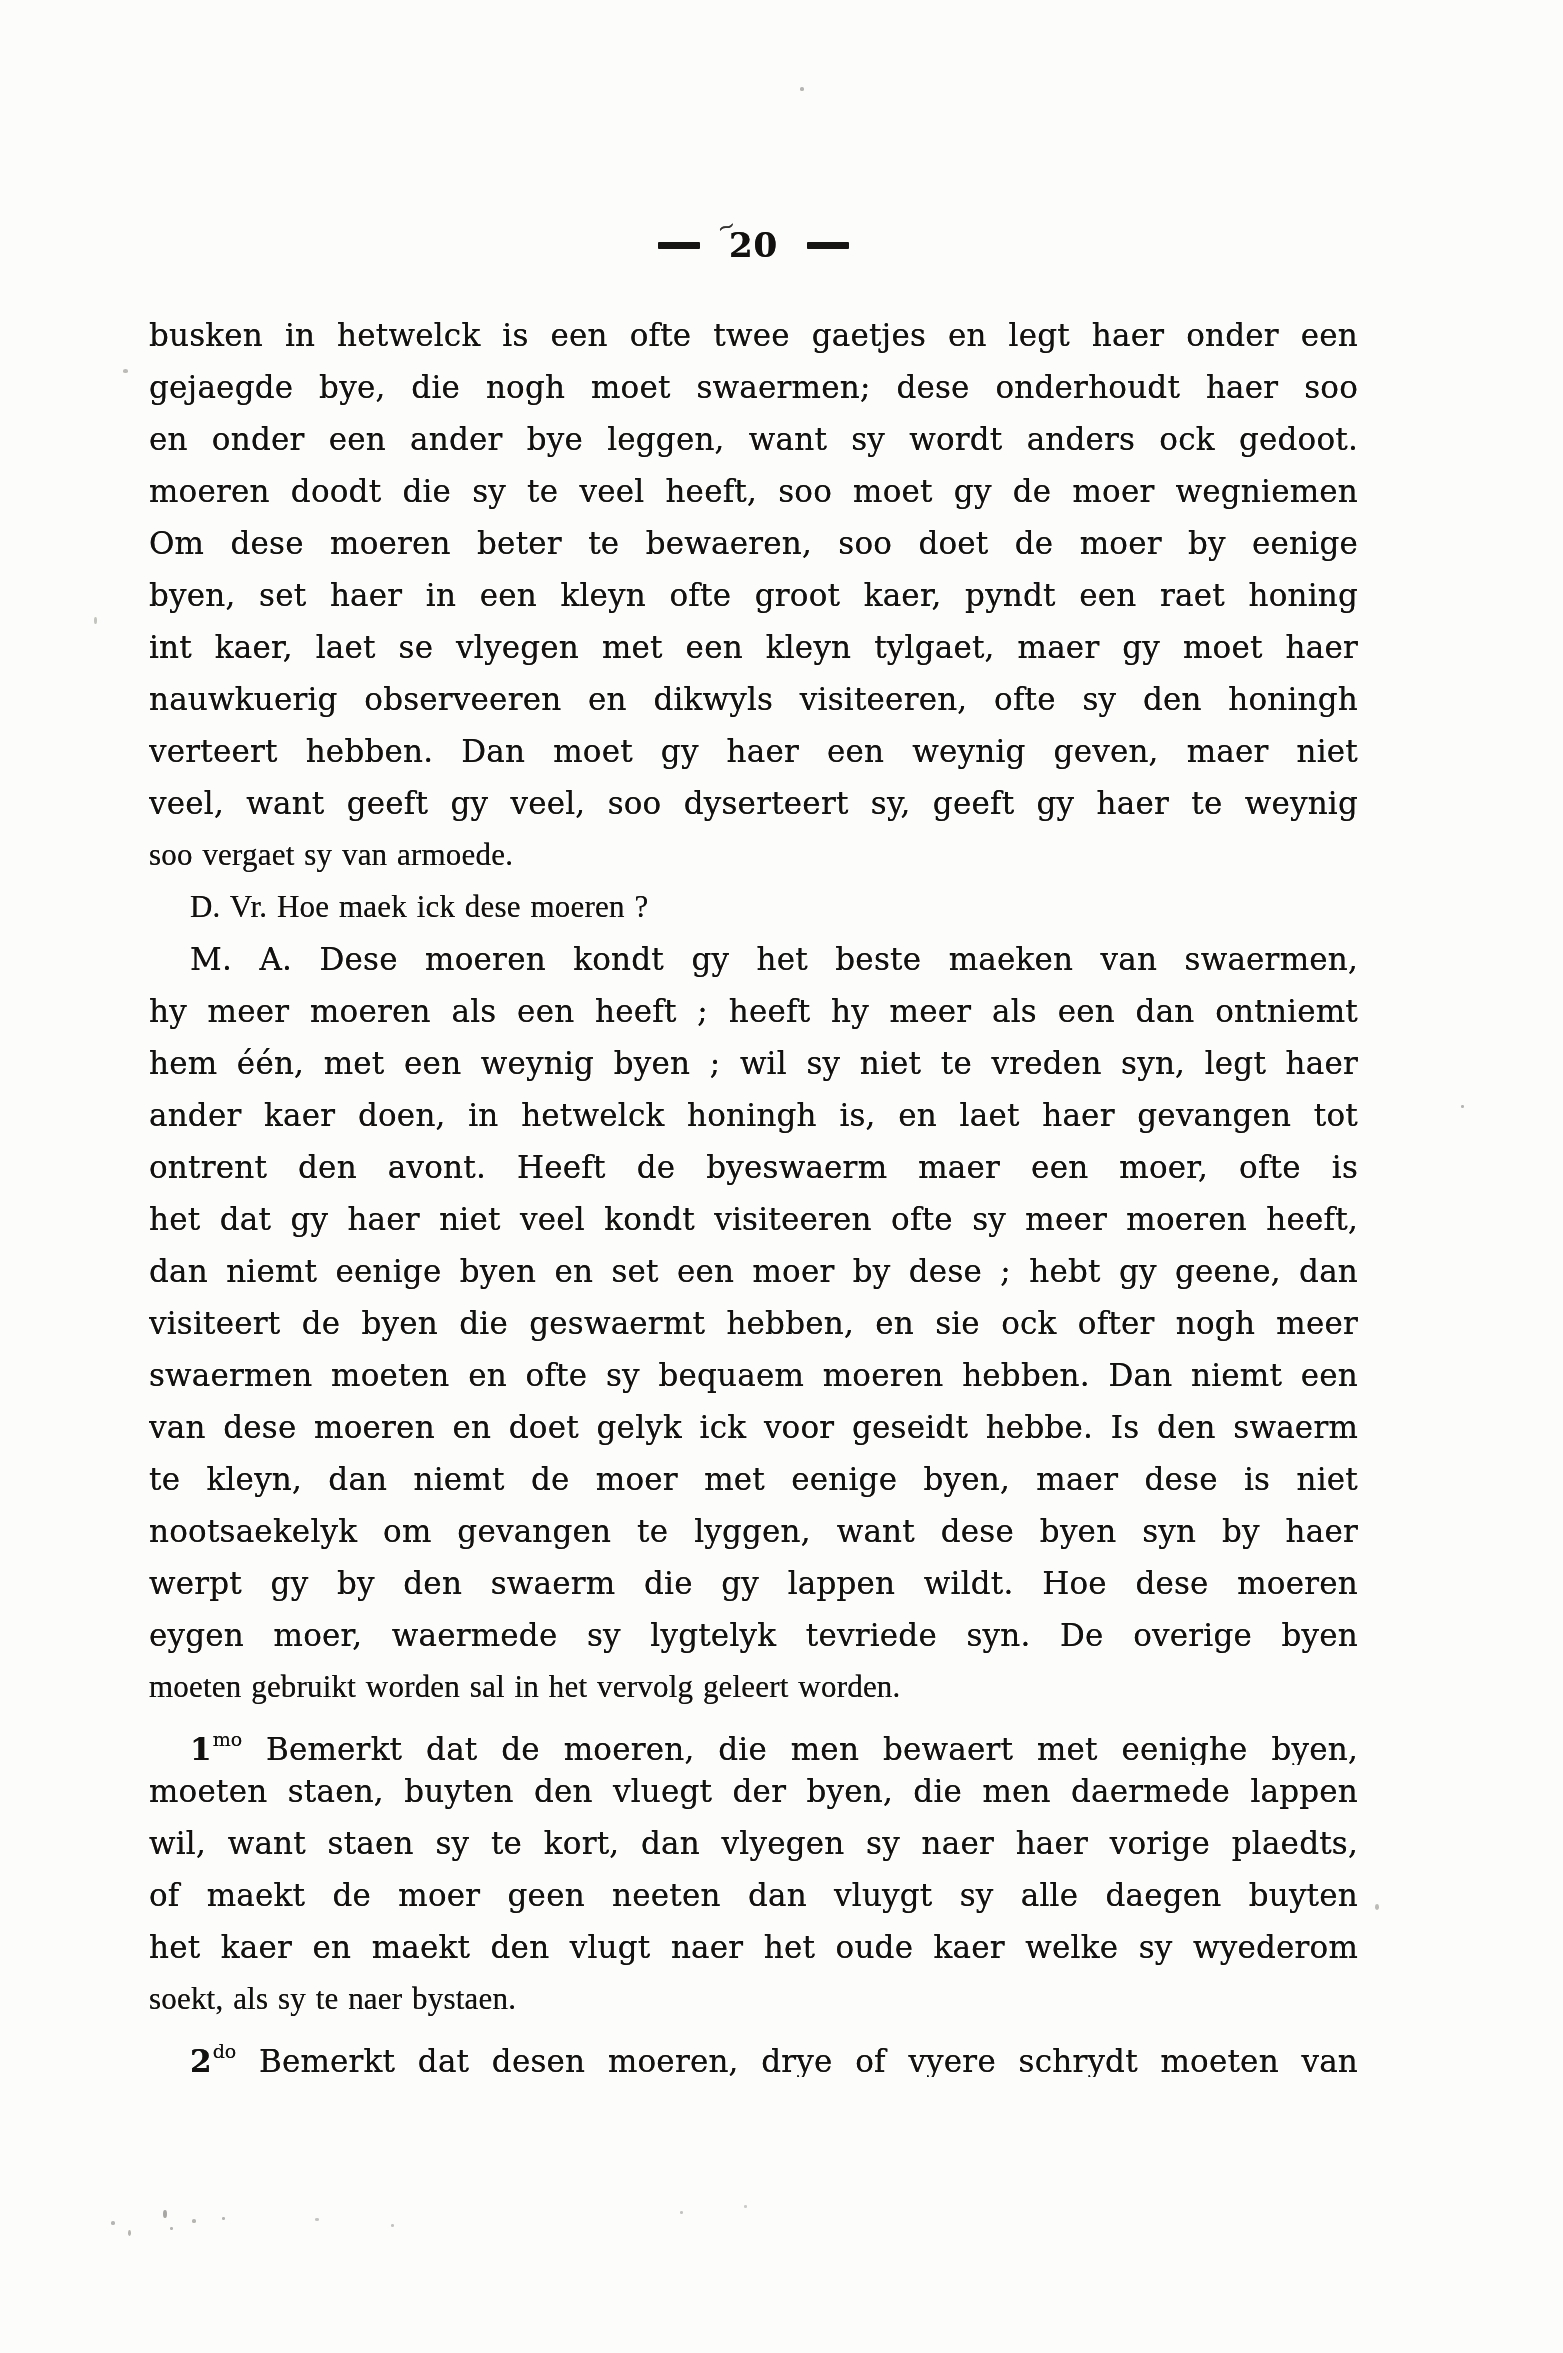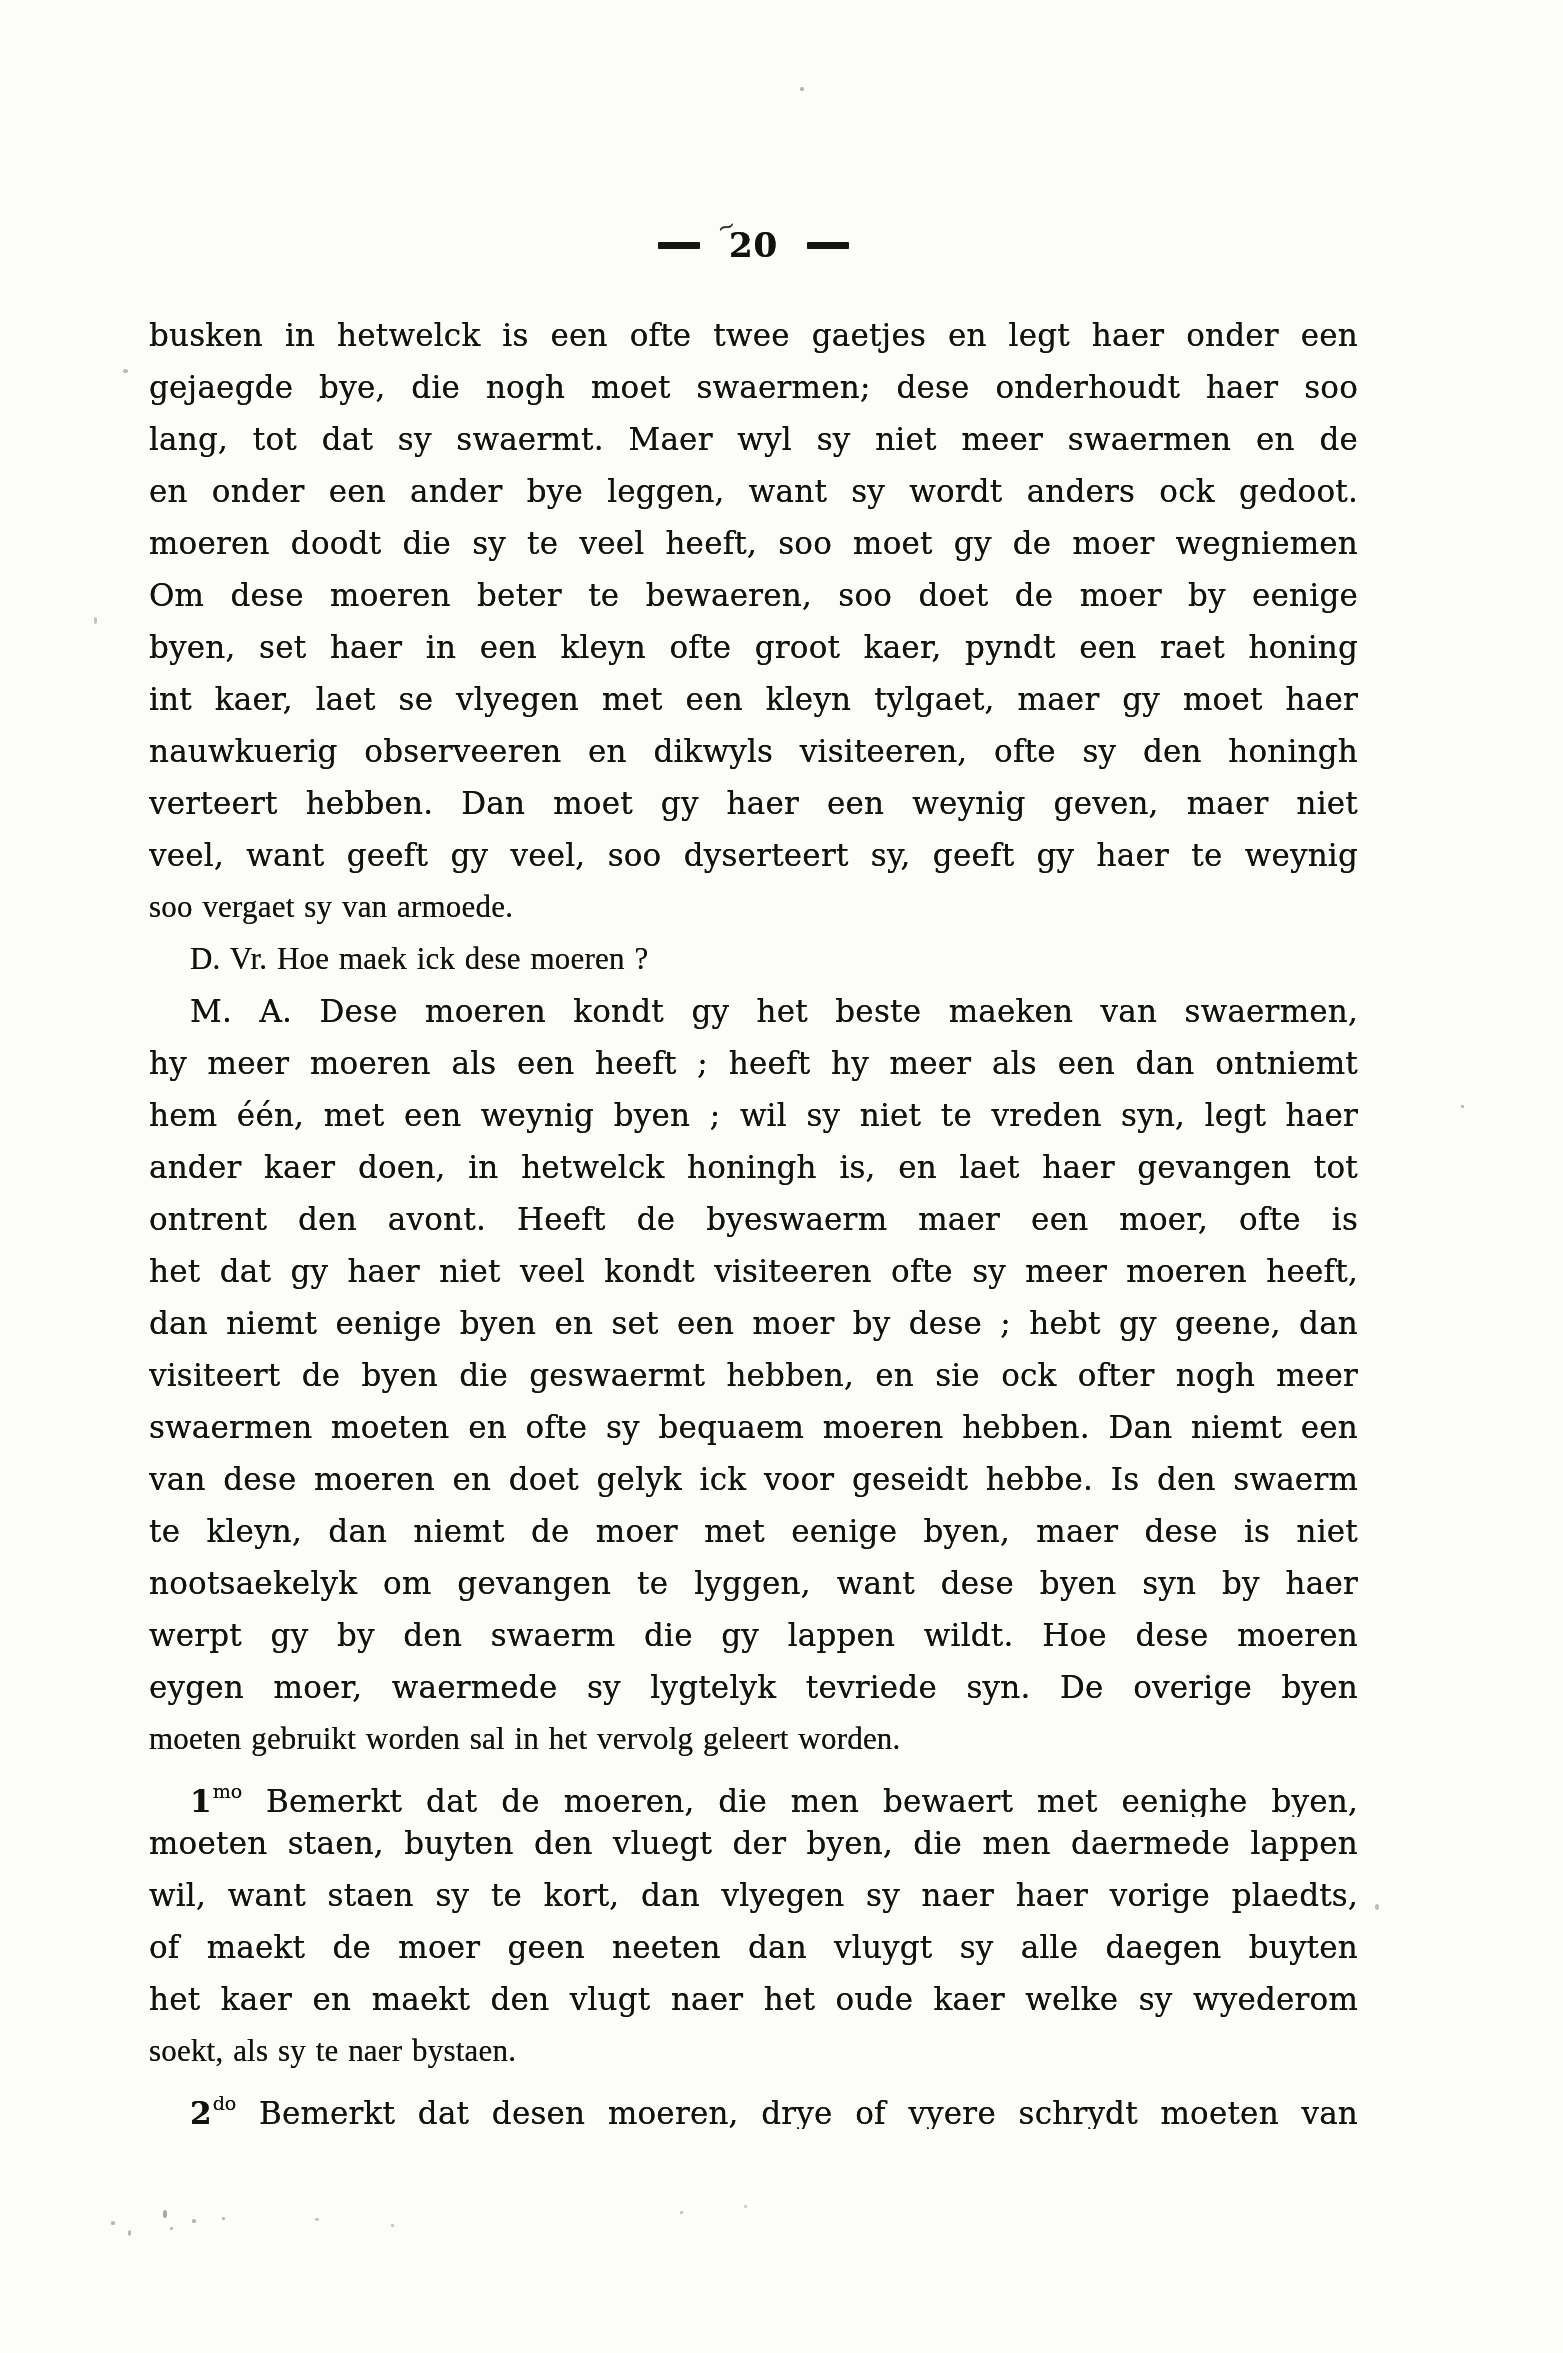--- a/index.html
+++ b/index.html
@@ -81,21 +81,20 @@
 <div class="page">
 
   <div class="header">
     <span class="hdash"></span><span class="pagenum">20</span><span class="hdash"></span>
     <span class="artifact">~</span>
   </div>
 
   <div class="text-block">
     <div class="ln">busken in hetwelck is een ofte twee gaetjes en legt haer onder een</div>
     <div class="ln">gejaegde bye, die nogh moet swaermen; dese onderhoudt haer soo</div>
-    <div class="ln">lang, tot dat sy swaermt. Maer wyl sy niet meer swaermen en de</div>
     <div class="ln">en onder een ander bye leggen, want sy wordt anders ock gedoot.</div>
     <div class="ln">moeren doodt die sy te veel heeft, soo moet gy de moer wegniemen</div>
     <div class="ln">Om dese moeren beter te bewaeren, soo doet de moer by eenige</div>
     <div class="ln">byen, set haer in een kleyn ofte groot kaer, pyndt een raet honing</div>
     <div class="ln">int kaer, laet se vlyegen met een kleyn tylgaet, maer gy moet haer</div>
     <div class="ln">nauwkuerig observeeren en dikwyls visiteeren, ofte sy den honingh</div>
     <div class="ln">verteert hebben. Dan moet gy haer een weynig geven, maer niet</div>
     <div class="ln">veel, want geeft gy veel, soo dyserteert sy, geeft gy haer te weynig</div>
     <div class="ln end">soo vergaet sy van armoede.</div>
     <div class="ln end ind">D. Vr. Hoe maek ick dese moeren ?</div>

